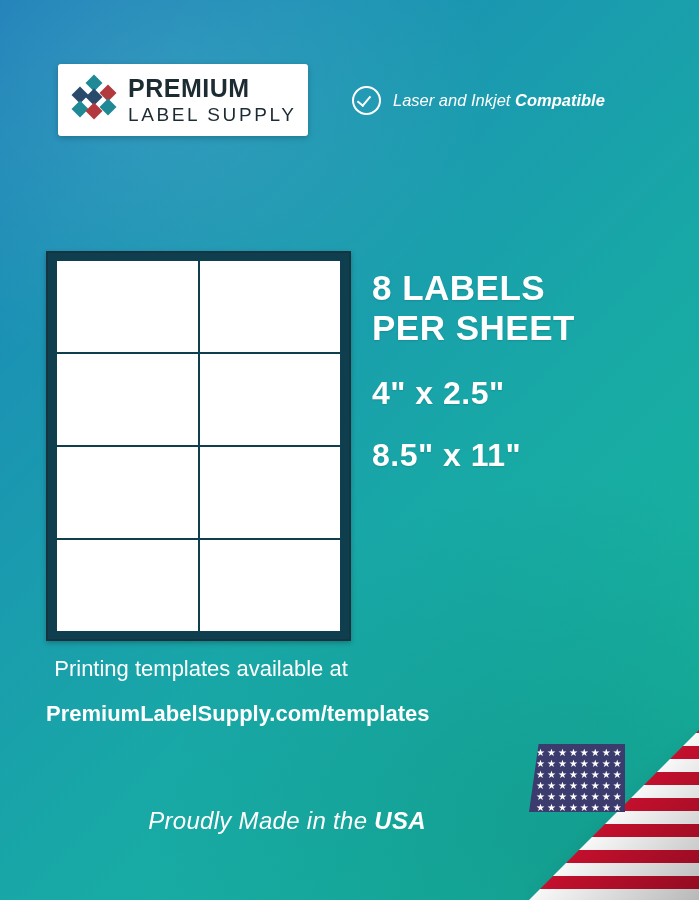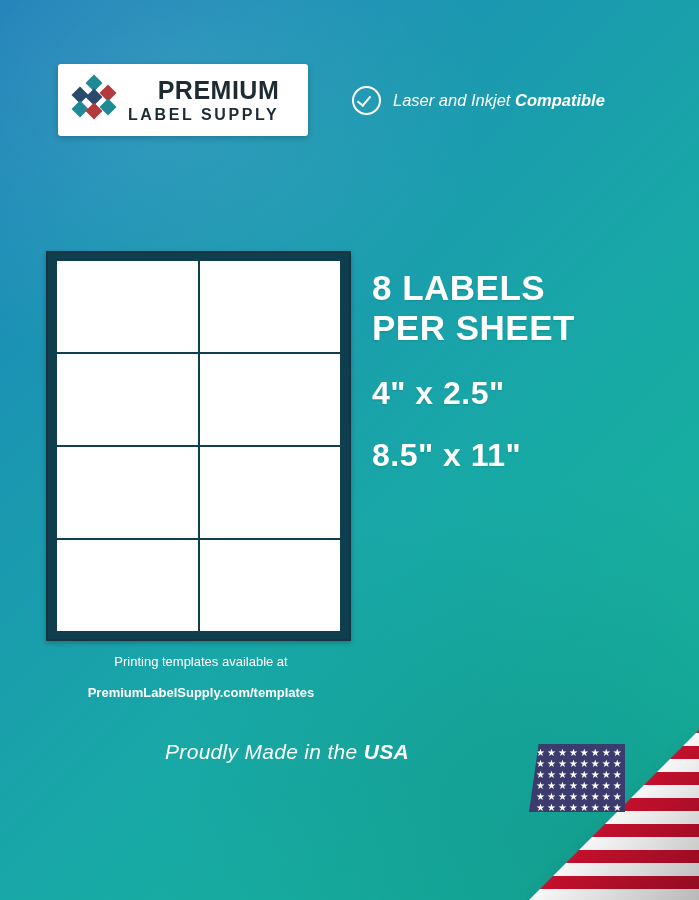--- a/index.html
+++ b/index.html
@@ -60,25 +60,24 @@
     display: flex;
     flex-direction: column;
     justify-content: center;
     line-height: 1;
   }
   .logo-title {
     font-size: 25px;
     font-weight: bold;
     letter-spacing: 0.5px;
     color: #1d2b33;
-    text-align: right;
   }
   .logo-sub {
-    font-size: 16px;
-    font-weight: bold;
+    font-size: 19px;
+    font-weight: normal;
     letter-spacing: 2.6px;
     color: #1d2b33;
     margin-top: 4px;
   }
 
   
   .compat {
     position: absolute;
     left: 352px;
     top: 86px;
@@ -156,34 +155,34 @@
   }
 
   
   .templates {
     position: absolute;
     left: 46px;
     top: 652px;
     width: 310px;
     text-align: center;
     color: #ffffff;
-    font-size: 13px;
+    font-size: 22px;
     line-height: 1.55;
   }
   .templates .bold { font-weight: bold; margin-top: 11px; }
 
   
   .usa {
     position: absolute;
     left: 0;
-    top: 740px;
+    top: 807px;
     width: 574px;
     text-align: center;
     color: #ffffff;
-    font-size: 21px;
+    font-size: 24px;
     font-style: italic;
     font-weight: 500;
     letter-spacing: 0.3px;
   }
   .usa b { font-weight: bold; }
 
   
   .flag-corner {
     position: absolute;
     right: 0;

